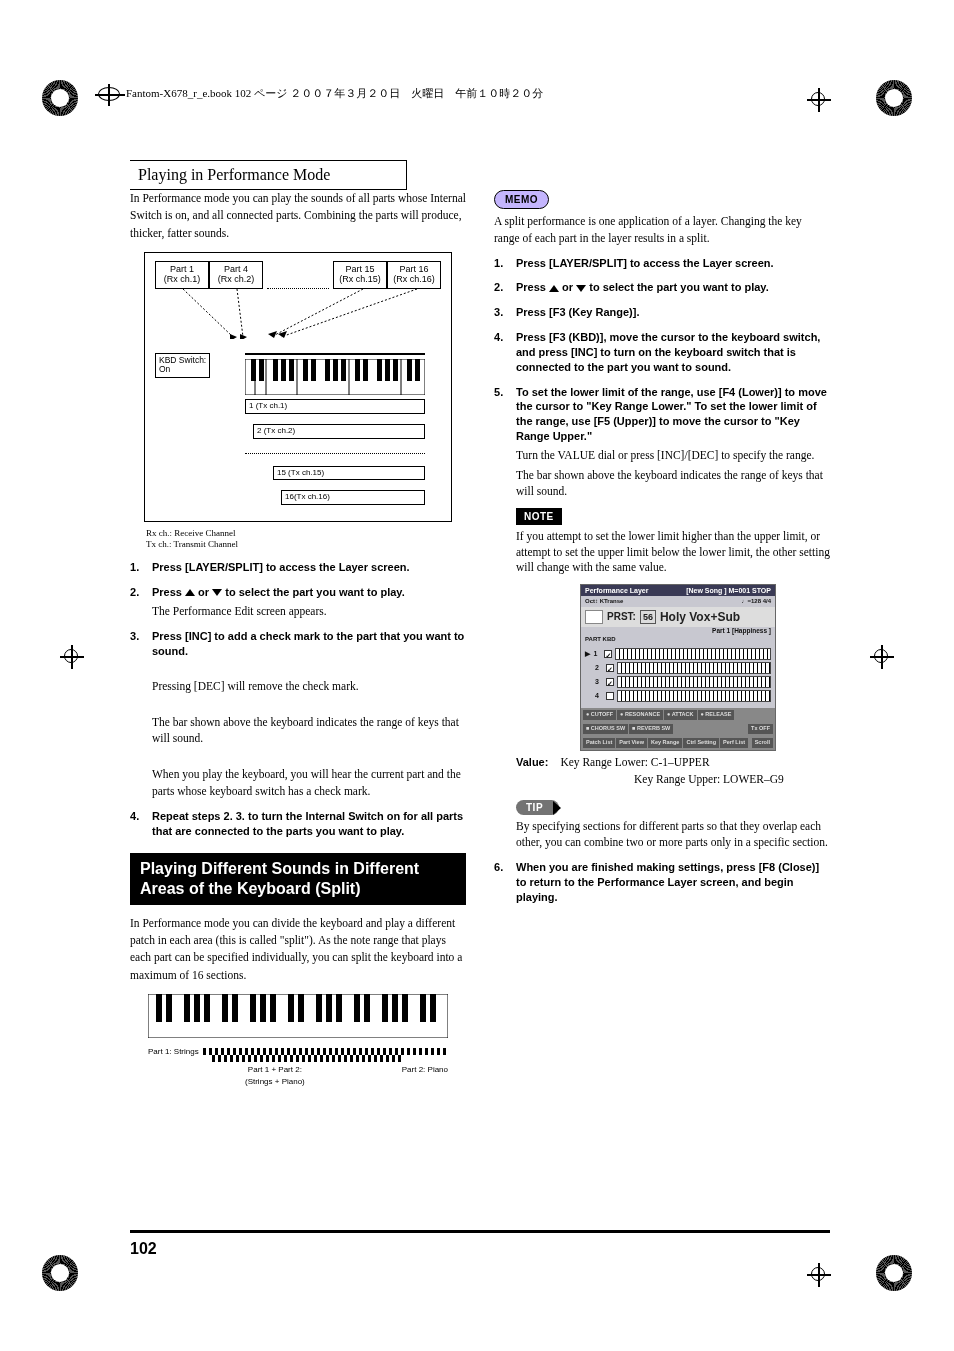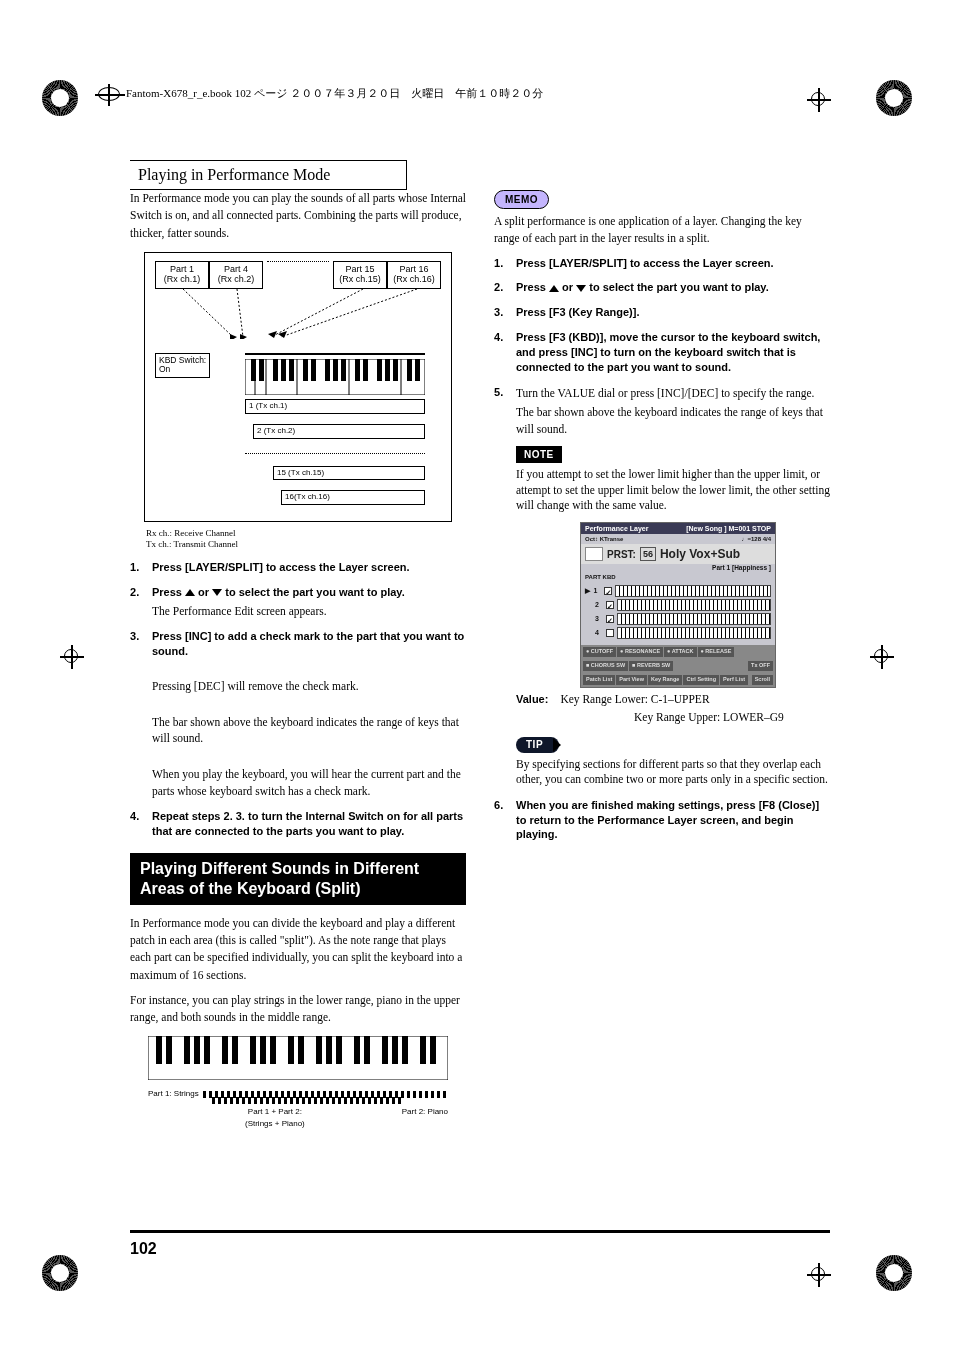--- a/index.html
+++ b/index.html
@@ -95,21 +95,21 @@
 
   .diagram {
     border: 1px solid #000;
     margin: 10px auto 6px auto;
     width: 308px;
     font-family: Arial, Helvetica, sans-serif;
     font-size: 9px;
     padding-bottom: 6px;
   }
   .parts-row {
-    display:flex; justify-content:space-between; align-items:flex-start; padding:8px 10px 0 10px;
+    display:flex; justify-content:space-between; align-items:flex-end; padding:8px 10px 0 10px;
   }
   .part-box {
     border:1px solid #000; width:54px; text-align:center; font-size:9px; line-height:1.1; padding:3px 0;
   }
   .dots-line {
     border-top:1px dotted #000; flex:1; height:1px; margin:0 4px;
   }
   .kbd-block {
     display:flex; gap:10px; align-items:flex-start; padding:10px;
   }
@@ -159,21 +159,21 @@
   .dot-bar { flex:1; height:7px; background: repeating-linear-gradient(90deg,#000 0 3px, transparent 3px 6px); }
   .split-labels { display:flex; justify-content:space-between; margin-top:2px; font-size:8px;}
 
   .badge {
     display:inline-block; border-radius:10px; font-family:Arial,Helvetica,sans-serif;
     font-weight:bold; font-size:10px; padding:1px 10px; letter-spacing:0.5px;
     margin-bottom:4px;
   }
   .badge-memo { border:1.5px solid #000; background:#c4b5fd; color:#000;}
   .badge-note { background:#000; color:#fff; border-radius:0; padding:2px 8px;}
-  .badge-tip { background:#0f172a; color:#fff; position:relative; padding-right:16px;}
+  .badge-tip { background:#737373; color:#fff; position:relative; padding-right:16px;}
   .badge-tip::after {
     content:''; position:absolute; right:-2px; top:1px; width:0; height:0;
     border-top:7px solid transparent; border-bottom:7px solid transparent; border-left:8px solid #000;
   }
 
   .screenshot {
     width: 196px; background:#c8c8d0; border:1px solid #666; margin: 8px 0 4px 64px;
     font-family: Arial, sans-serif; font-size:7px; color:#111;
   }
   .scr-title { background:#3a3a55; color:#fff; font-size:7px; padding:1px 4px; font-weight:bold; display:flex; justify-content:space-between;}
@@ -330,21 +330,20 @@
         <li><span>Press [INC] to add a check mark to the part that you want to sound.</span>
           <div class="step-body indent">Pressing [DEC] will remove the check mark.</div>
           <div class="step-body indent">The bar shown above the keyboard indicates the range of keys that will sound.</div>
           <div class="step-body indent">When you play the keyboard, you will hear the current part and the parts whose keyboard switch has a check mark.</div>
         </li>
         <li><span>Repeat steps 2. 3. to turn the Internal Switch on for all parts that are connected to the parts you want to play.</span></li>
       </ol>
 
       <div class="section-hdr" style="margin-top:14px">Playing Different Sounds in Different Areas of the Keyboard (Split)</div>
       <p class="para">In Performance mode you can divide the keyboard and play a different patch in each area (this is called "split"). As the note range that plays each part can be specified individually, you can split the keyboard into a maximum of 16 sections.</p>
-      <p class="para">For instance, you can play strings in the lower range, piano in the upper range, and both sounds in the middle range.</p>
 
       <div class="split-keyboard">
         <svg width="300" height="44">
           <rect x="0" y="0" width="300" height="44" fill="#fff" stroke="#000"></rect>
           <g fill="#000">
             <rect x="8" y="0" width="6" height="28"></rect>
               <rect x="18" y="0" width="6" height="28"></rect>
             <rect x="36" y="0" width="6" height="28"></rect>
               <rect x="46" y="0" width="6" height="28"></rect>
               <rect x="56" y="0" width="6" height="28"></rect>
@@ -391,21 +390,21 @@
       <span class="badge badge-memo">MEMO</span>
       <p class="para">A split performance is one application of a layer. Changing the key range of each part in the layer results in a split.</p>
 
       <ol class="steps-r">
         <li><span>Press [LAYER/SPLIT] to access the Layer screen.</span></li>
         <li>
           <span>Press </span><span class="arrow-up"></span><span> or </span><span class="arrow-down"></span><span> to select the part you want to play.</span>
         </li>
         <li><span>Press [F3 (Key Range)].</span></li>
         <li><span>Press [F3 (KBD)], move the cursor to the keyboard switch, and press [INC] to turn on the keyboard switch that is connected to the part you want to sound.</span></li>
-        <li>
+        <li><span>To set the lower limit of the range, use [F4 (Lower)] to move the cursor to "Key Range Lower." To set the lower limit of the range, use [F5 (Upper)] to move the cursor to "Key Range Upper."</span>
           <div class="step-body">Turn the VALUE dial or press [INC]/[DEC] to specify the range.</div>
           <div class="step-body">The bar shown above the keyboard indicates the range of keys that will sound.</div>
 
           <div style="font-family:Georgia; font-weight:normal; margin-top:8px;">
             <span class="badge badge-note">NOTE</span>
             <p class="para" style="font-size:11.5px;">If you attempt to set the lower limit higher than the upper limit, or attempt to set the upper limit below the lower limit, the other setting will change with the same value.</p>
           </div>
 
           
           <div class="screenshot">

